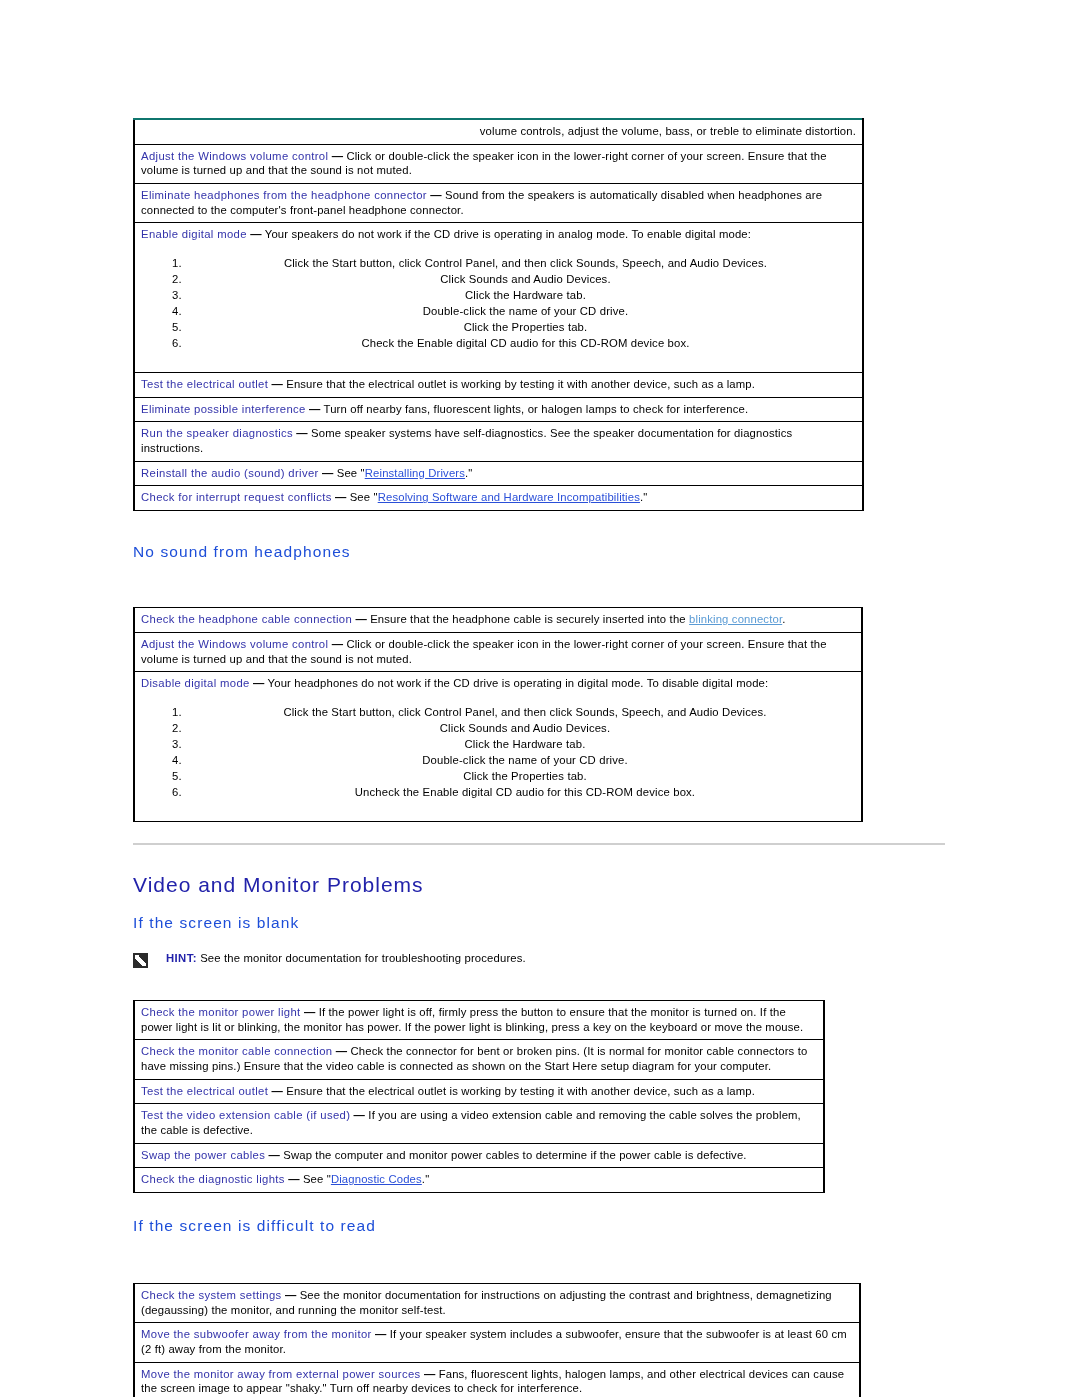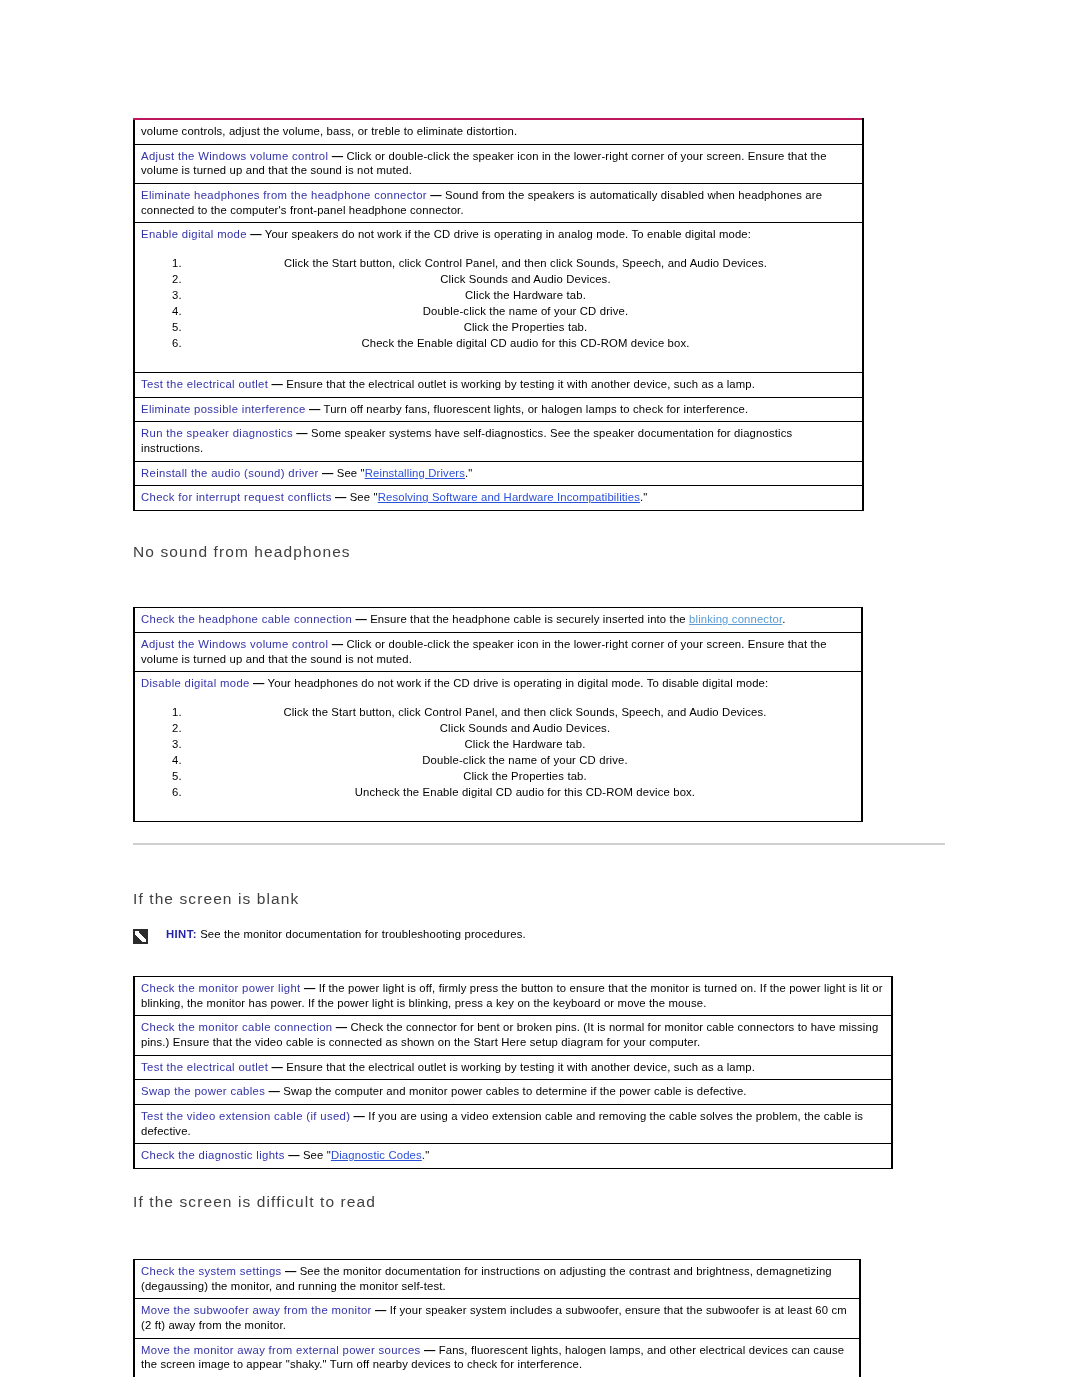--- a/index.html
+++ b/index.html
@@ -39,21 +39,21 @@
     border: 1px solid #000000;
     border-left-width: 2px;
     border-right-width: 2px;
     padding: 4px 6px 5px 6px;
     font-size: 11.3px;
     line-height: 1.30;
     letter-spacing: 0.15px;
     vertical-align: top;
     color: #000;
   }
-  .tt.cut-top > tbody > tr:first-child > td { border-top: 2px solid #be185d; }
+  .tt.cut-top > tbody > tr:first-child > td { border-top: 2px solid #0f766e; text-align: right; }
   .tt.cut-bottom > tbody > tr:last-child > td { border-bottom: none; }
 
   .lead {
     color: #3333aa;
     letter-spacing: 0.35px;
   }
   .dash { color: #000; font-weight: 700; }
 
   a.doclink {
     color: #2a4fd8;
@@ -83,21 +83,21 @@
     font-size: 21px;
     font-weight: 400;
     color: #2222aa;
     letter-spacing: 1.0px;
     margin: 0;
     padding: 0;
   }
   h3.h-sub {
     font-size: 15.5px;
     font-weight: 400;
-    color: #404040;
+    color: #1d4ed8;
     letter-spacing: 1.1px;
     margin: 0;
     padding: 0;
   }
 
   hr.rule {
     border: 0;
     border-top: 2px solid #cfcfcf;
     margin: 0;
     width: 812px;
@@ -257,35 +257,36 @@
           <li>Uncheck the Enable digital CD audio for this CD-ROM device box.</li>
         </ol>
       </td>
           </tr>
     </tbody>
   </table>
 
   <div style="height:21px"></div>
   <hr class="rule">
   <div style="height:28px"></div>
+  <h2 class="h-main">Video and Monitor Problems</h2>
   <div style="height:17px"></div>
   <h3 class="h-sub">If the screen is blank</h3>
   <div style="height:20px"></div>
 
   <div class="hint">
     <span class="hint-icon"></span>
     <span>
       <span class="hint-label">HINT:</span>
       <span class="hint-text">See the monitor documentation for troubleshooting procedures.</span>
     </span>
   </div>
 
   <div style="height:32px"></div>
 
-  <table class="tt" style="width:760px">
+  <table class="tt" style="width:692px">
     <tbody>
       <tr>
             <td>
         <span class="lead">Check the monitor power light</span>
         <span class="dash">—</span>
         <span>If the power light is off, firmly press the button to ensure that the monitor is turned on. If the power light is lit or blinking, the monitor has power. If the power light is blinking, press a key on the keyboard or move the mouse.</span>
       </td>
           </tr>
       <tr>
             <td>
@@ -296,30 +297,30 @@
           </tr>
       <tr>
             <td>
         <span class="lead">Test the electrical outlet</span>
         <span class="dash">—</span>
         <span>Ensure that the electrical outlet is working by testing it with another device, such as a lamp.</span>
       </td>
           </tr>
       <tr>
             <td>
+        <span class="lead">Test the video extension cable (if used)</span>
+        <span class="dash">—</span>
+        <span>If you are using a video extension cable and removing the cable solves the problem, the cable is defective.</span>
+      </td>
+          </tr>
+      <tr>
+            <td>
         <span class="lead">Swap the power cables</span>
         <span class="dash">—</span>
         <span>Swap the computer and monitor power cables to determine if the power cable is defective.</span>
-      </td>
-          </tr>
-      <tr>
-            <td>
-        <span class="lead">Test the video extension cable (if used)</span>
-        <span class="dash">—</span>
-        <span>If you are using a video extension cable and removing the cable solves the problem, the cable is defective.</span>
       </td>
           </tr>
       <tr>
             <td>
         <span class="lead">Check the diagnostic lights</span>
         <span class="dash">—</span>
         <span>See "</span><a class="doclink" href="#">Diagnostic Codes</a><span>."</span>
       </td>
           </tr>
     </tbody>

